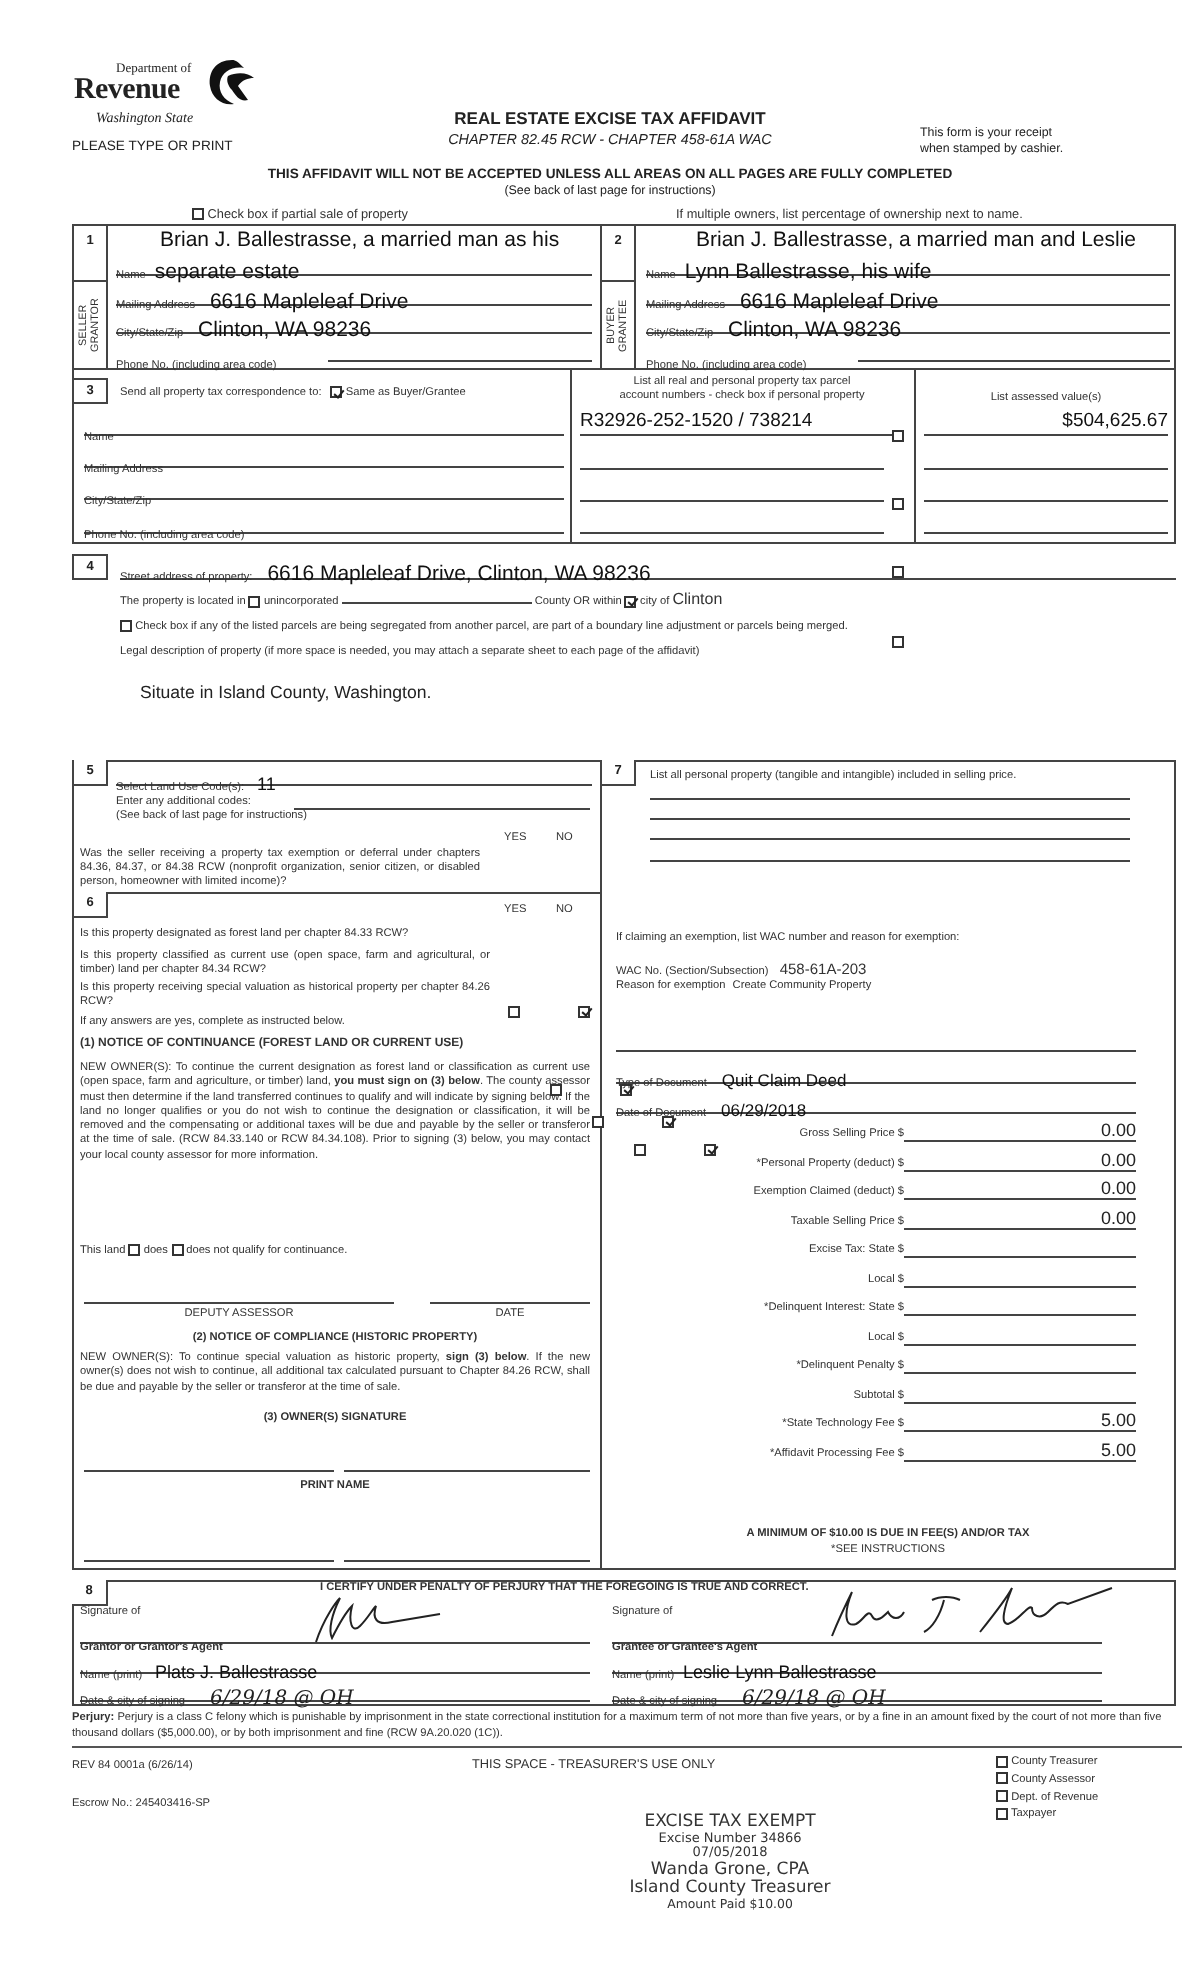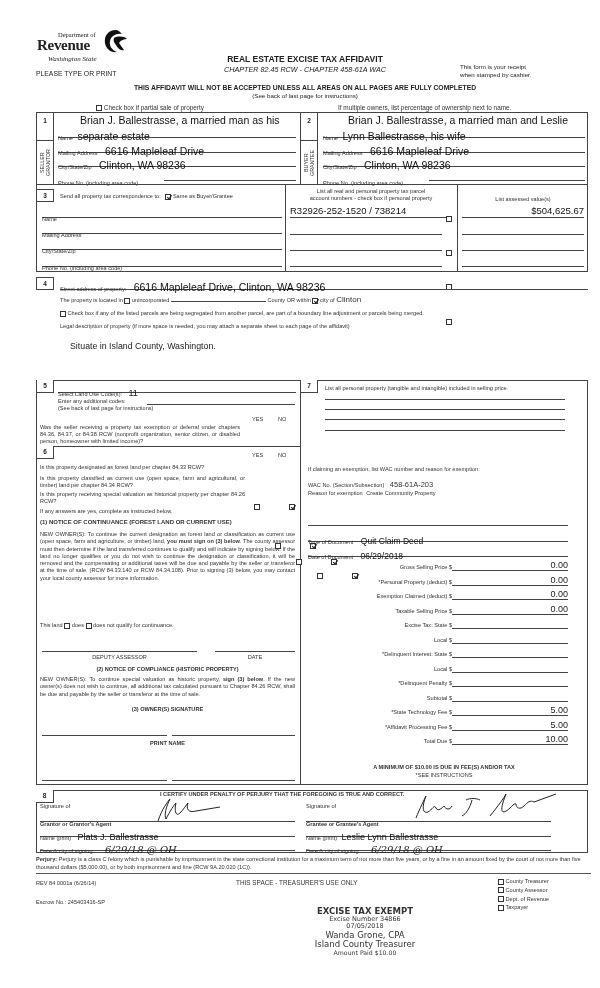--- a/index.html
+++ b/index.html
@@ -314,24 +314,20 @@
     <span class="line right" style="position:absolute;left:152px;width:116px;height:11px;font-size:9px;"></span>
   </div>
   <div style="position:relative;height:14.5px;">
     <span class="tiny right" style="position:absolute;right:118px;top:4px;">*State Technology Fee $</span>
     <span class="line right" style="position:absolute;left:152px;width:116px;height:11px;font-size:9px;">5.00</span>
   </div>
   <div style="position:relative;height:14.5px;">
     <span class="tiny right" style="position:absolute;right:118px;top:4px;">*Affidavit Processing Fee $</span>
     <span class="line right" style="position:absolute;left:152px;width:116px;height:11px;font-size:9px;">5.00</span>
   </div>
-  <div style="position:relative;height:14.5px;">
-    <span class="tiny right" style="position:absolute;right:118px;top:4px;">Total Due $</span>
-    <span class="line right" style="position:absolute;left:152px;width:116px;height:11px;font-size:9px;">10.00</span>
-  </div>
 </div>
 <div class="abs tiny bold center" style="left:300px;top:764px;width:288px;">A MINIMUM OF $10.00 IS DUE IN FEE(S) AND/OR TAX</div>
 <div class="abs tiny center" style="left:300px;top:772px;width:288px;">*SEE INSTRUCTIONS</div>
 
 
 <div class="abs box" style="left:36px;top:790px;width:552px;height:63px;"></div>
 <div class="num" style="left:36px;top:790px;">8</div>
 <div class="abs tiny bold" style="left:160px;top:791px;">I CERTIFY UNDER PENALTY OF PERJURY THAT THE FOREGOING IS TRUE AND CORRECT.</div>
 
 <div class="abs tiny" style="left:40px;top:803px;">Signature of</div>
@@ -379,21 +375,21 @@
 </div>
 <div class="abs tiny" style="left:498px;top:877px;line-height:8.8px;">
   <div><span class="cb"></span> <span>County Treasurer</span></div>
   <div><span class="cb"></span> <span>County Assessor</span></div>
   <div><span class="cb"></span> <span>Dept. of Revenue</span></div>
   <div><span class="cb"></span> <span>Taxpayer</span></div>
 </div>
 
 
 <div class="abs stamp" style="left:300px;top:906px;width:130px;">
-  <div style="font-size:8.5px;font-weight:bold;">EXCISE TAX EXEMPT</div>
+  <div style="font-size:8.5px;">EXCISE TAX EXEMPT</div>
   <div style="font-size:6.5px;line-height:7px;">Excise Number 34866</div>
   <div style="font-size:6.5px;line-height:7px;">07/05/2018</div>
   <div style="font-size:8.5px;line-height:10px;">Wanda Grone, CPA</div>
   <div style="font-size:8.5px;line-height:9px;">Island County Treasurer</div>
   <div style="font-size:6.2px;line-height:7px;">Amount Paid $10.00</div>
 </div>
 
 
 
 

